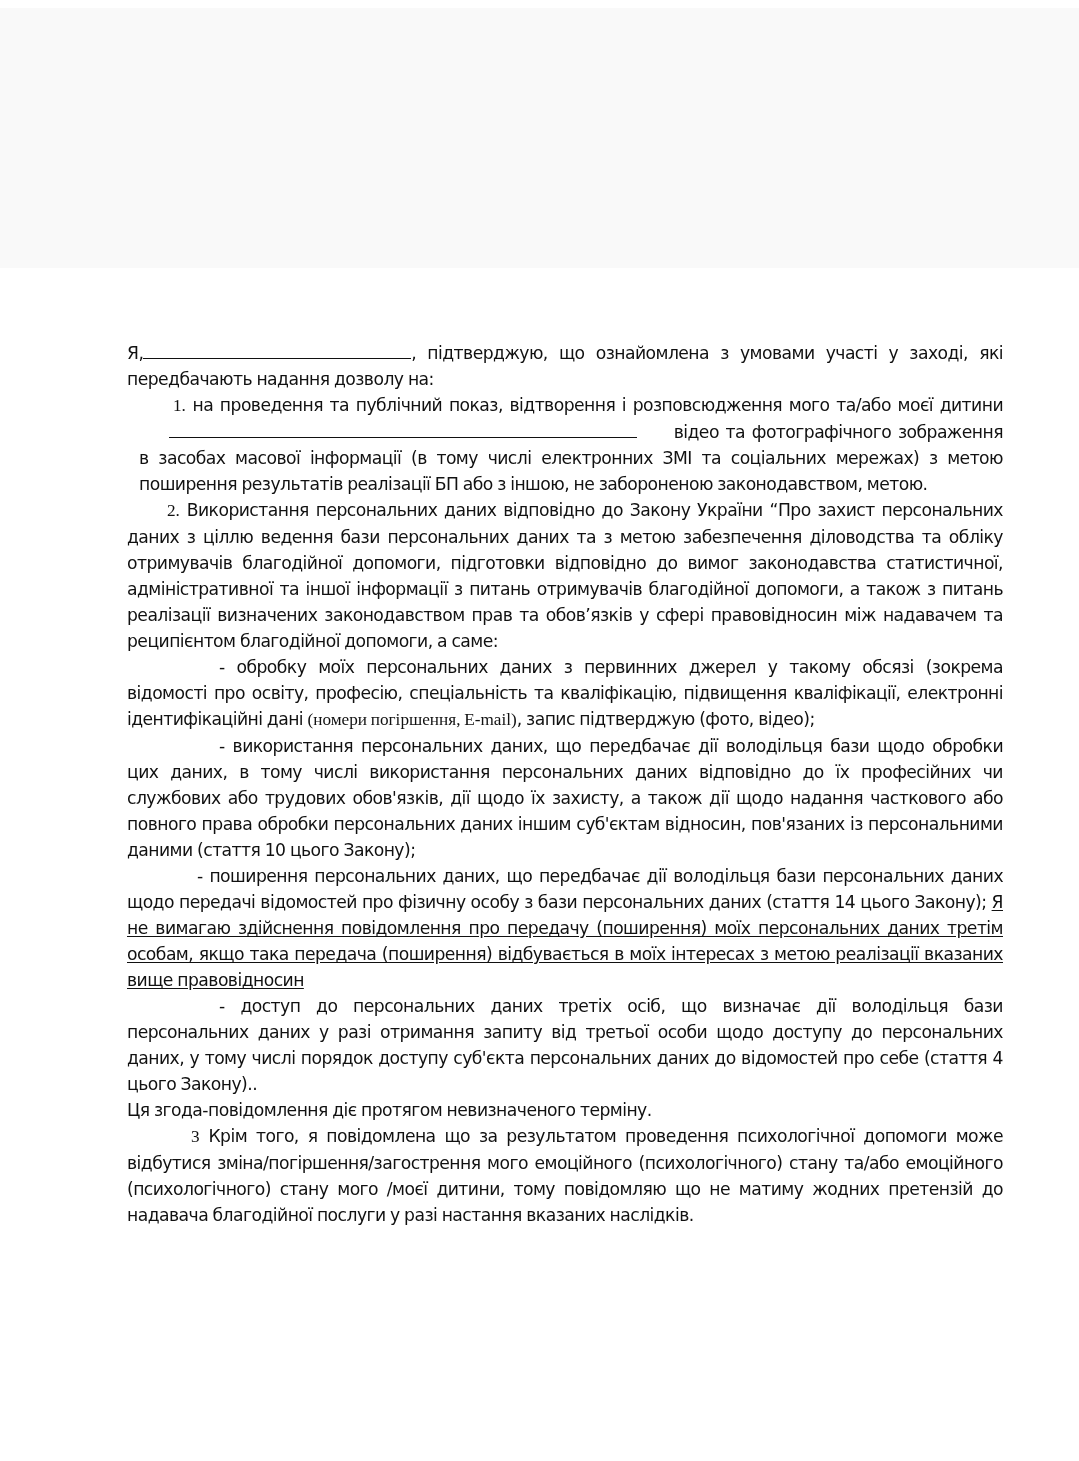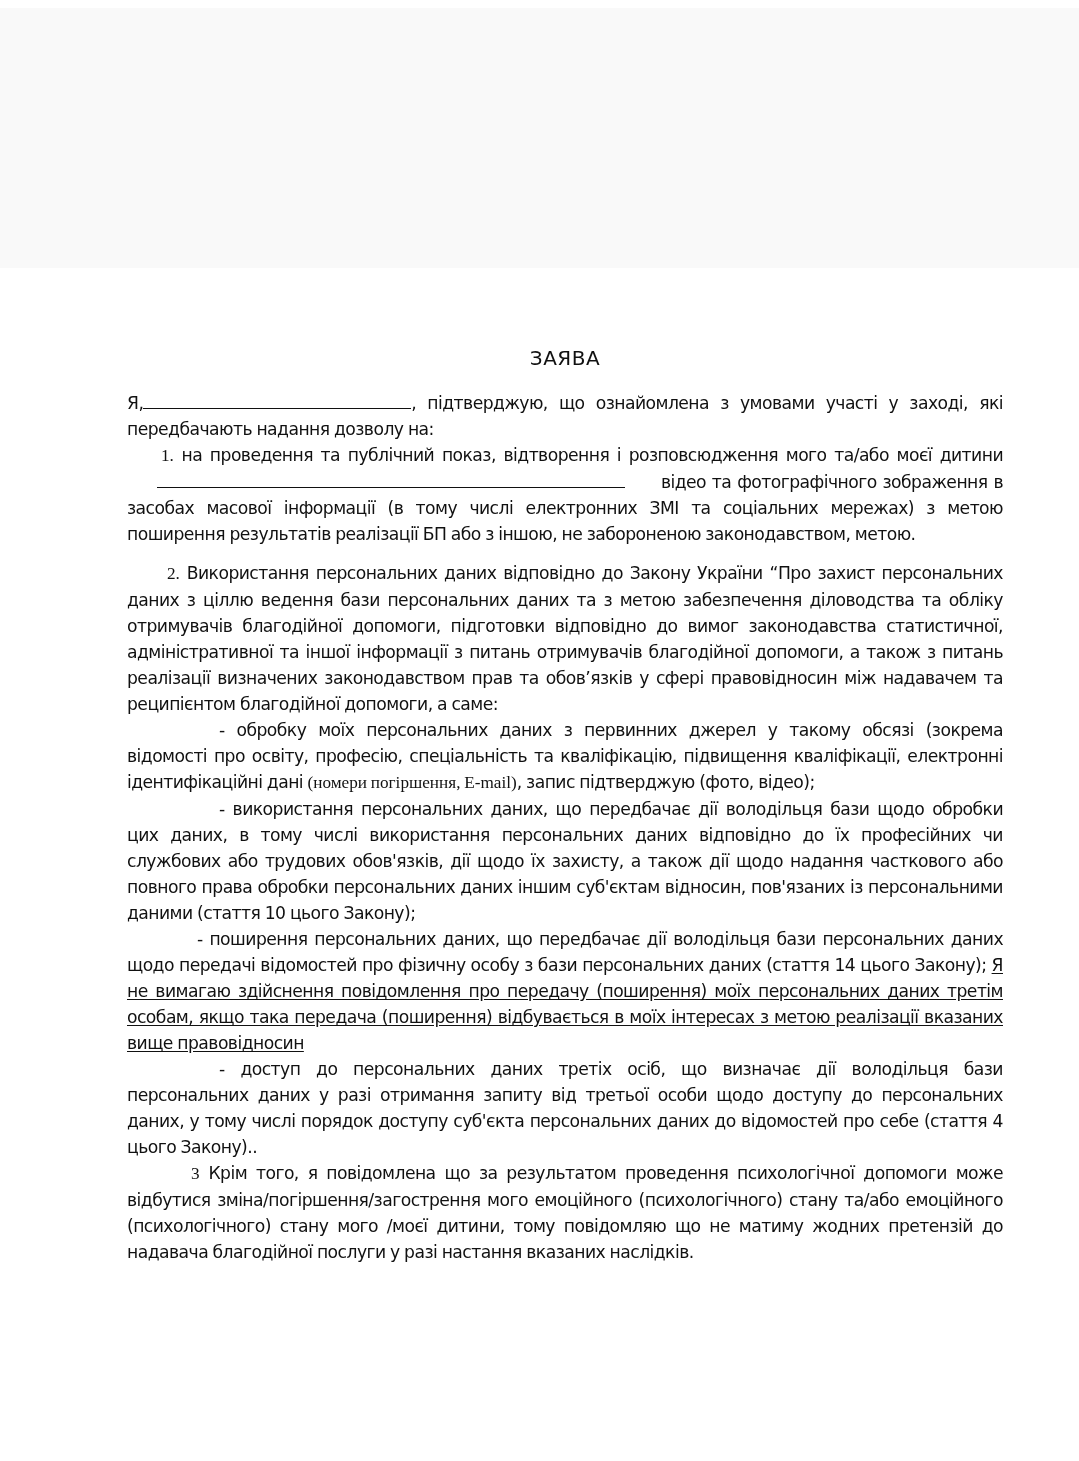--- a/index.html
+++ b/index.html
@@ -37,22 +37,22 @@
       font-weight: normal;
     }
     .para {
       font-size: 17.2px;
       line-height: 26px;
       text-align: justify;
       margin: 0;
       letter-spacing: -0.55px;
       word-spacing: -0.5px;
     }
-    .indent1 { text-indent: 34px; }
-    .indent2 { text-indent: 40px; margin-top: 13px; }
+    .indent1 { text-indent: 34px; margin-left: 12px; }
+    .indent2 { text-indent: 40px; }
     .indent3 { text-indent: 92px; }
     .indent3b { text-indent: 70px; }
     .indent4 { text-indent: 64px; }
     .serif {
       font-family: "Liberation Serif", serif;
       letter-spacing: 0;
     }
     .blank {
       display: inline-block;
       border-bottom: 1px solid #111;
@@ -62,31 +62,31 @@
     .blank-name { width: 268px; }
     .blank-child { width: 468px; margin-left: 30px; margin-right: 30px; }
     .u { text-decoration: underline; text-underline-offset: 2px; }
   </style>
 </head>
 <body>
 
 <div class="top-band"></div>
 
 <div class="page">
-  <h1 class="doc-title">ЗАЯВА</h1>
 
   <p class="para"><span>Я,</span><span class="blank blank-name"></span><span>, підтверджую, що ознайомлена з умовами участі у заході, які передбачають надання дозволу на:</span></p>
 
   <p class="para indent1"><span class="serif">1.</span><span> на проведення та публічний показ, відтворення і розповсюдження мого та/або моєї дитини</span> <span class="blank blank-child"></span> <span>відео та фотографічного зображення в засобах масової інформації (в тому числі електронних ЗМІ та соціальних мережах) з метою поширення результатів реалізації БП або з іншою, не забороненою законодавством, метою.</span></p>
 
   <p class="para indent2"><span class="serif">2.</span><span> Використання персональних даних відповідно до Закону України “Про захист персональних даних з ціллю ведення бази персональних даних та з метою забезпечення діловодства та обліку отримувачів благодійної допомоги, підготовки відповідно до вимог законодавства статистичної, адміністративної та іншої інформації з питань отримувачів благодійної допомоги, а також з питань реалізації визначених законодавством прав та обов’язків у сфері правовідносин між надавачем та реципієнтом благодійної допомоги, а саме:</span></p>
 
   <p class="para indent3"><span>- обробку моїх персональних даних з первинних джерел у такому обсязі (зокрема відомості про освіту, професію, спеціальність та кваліфікацію, підвищення кваліфікації, електронні ідентифікаційні дані </span><span class="serif">(номери погіршення, E-mail)</span><span>, запис підтверджую (фото, відео);</span></p>
 
   <p class="para indent3"><span>- використання персональних даних, що передбачає дії володільця бази щодо обробки цих даних, в тому числі використання персональних даних відповідно до їх професійних чи службових або трудових обов'язків, дії щодо їх захисту, а також дії щодо надання часткового або повного права обробки персональних даних іншим суб'єктам відносин, пов'язаних із персональними даними (стаття 10 цього Закону);</span></p>
 
   <p class="para indent3b"><span>- поширення персональних даних, що передбачає дії володільця бази персональних даних щодо передачі відомостей про фізичну особу з бази персональних даних (стаття 14 цього Закону); </span><span class="u">Я не вимагаю здійснення повідомлення про передачу (поширення) моїх персональних даних третім особам, якщо така передача (поширення) відбувається в моїх інтересах з метою реалізації вказаних вище правовідносин</span></p>
 
   <p class="para indent3"><span>- доступ до персональних даних третіх осіб, що визначає дії володільця бази персональних даних у разі отримання запиту від третьої особи щодо доступу до персональних даних, у тому числі порядок доступу суб'єкта персональних даних до відомостей про себе (стаття 4 цього Закону)..</span></p>
 
+  <p class="para"><span>Ця згода-повідомлення діє протягом невизначеного терміну.</span></p>
 
   <p class="para indent4"><span class="serif">3</span><span> Крім того, я повідомлена що за результатом проведення психологічної допомоги може відбутися зміна/погіршення/загострення мого емоційного (психологічного) стану та/або емоційного (психологічного) стану мого /моєї дитини, тому повідомляю що не матиму жодних претензій до надавача благодійної послуги у разі настання вказаних наслідків.</span></p>
 </div>
 
 </body></html>

